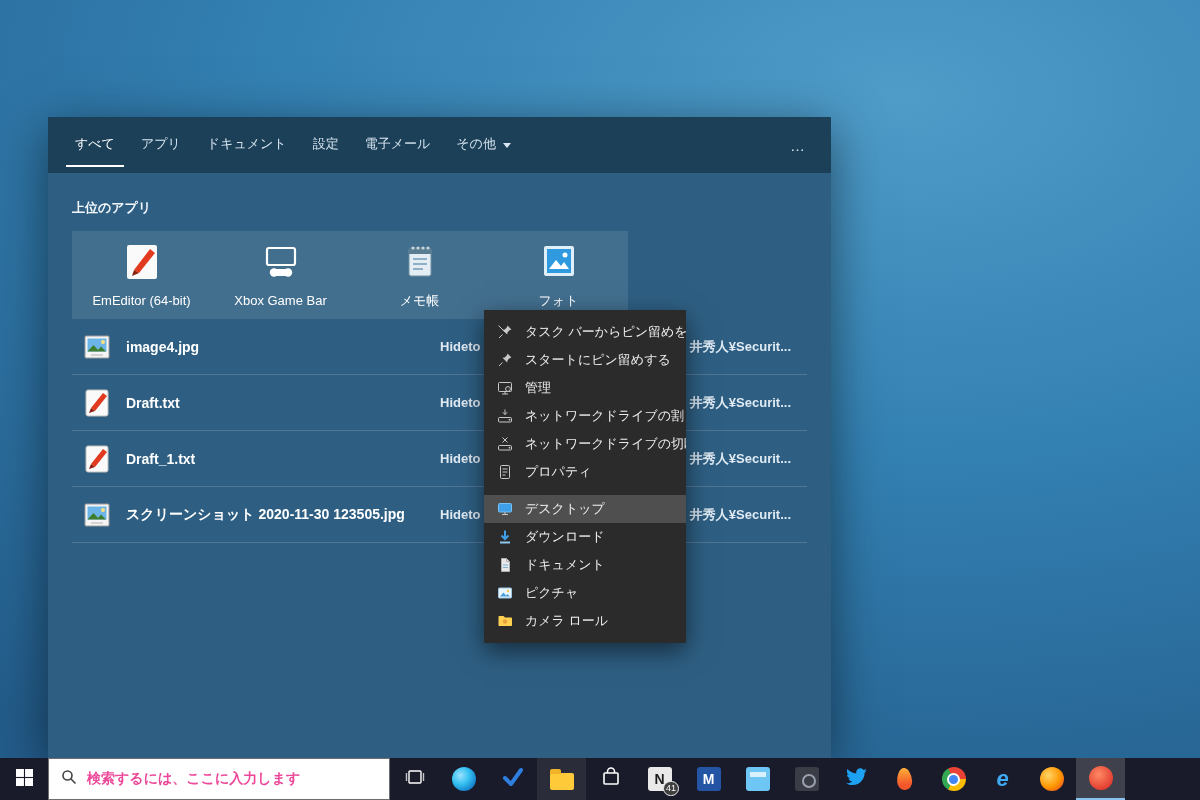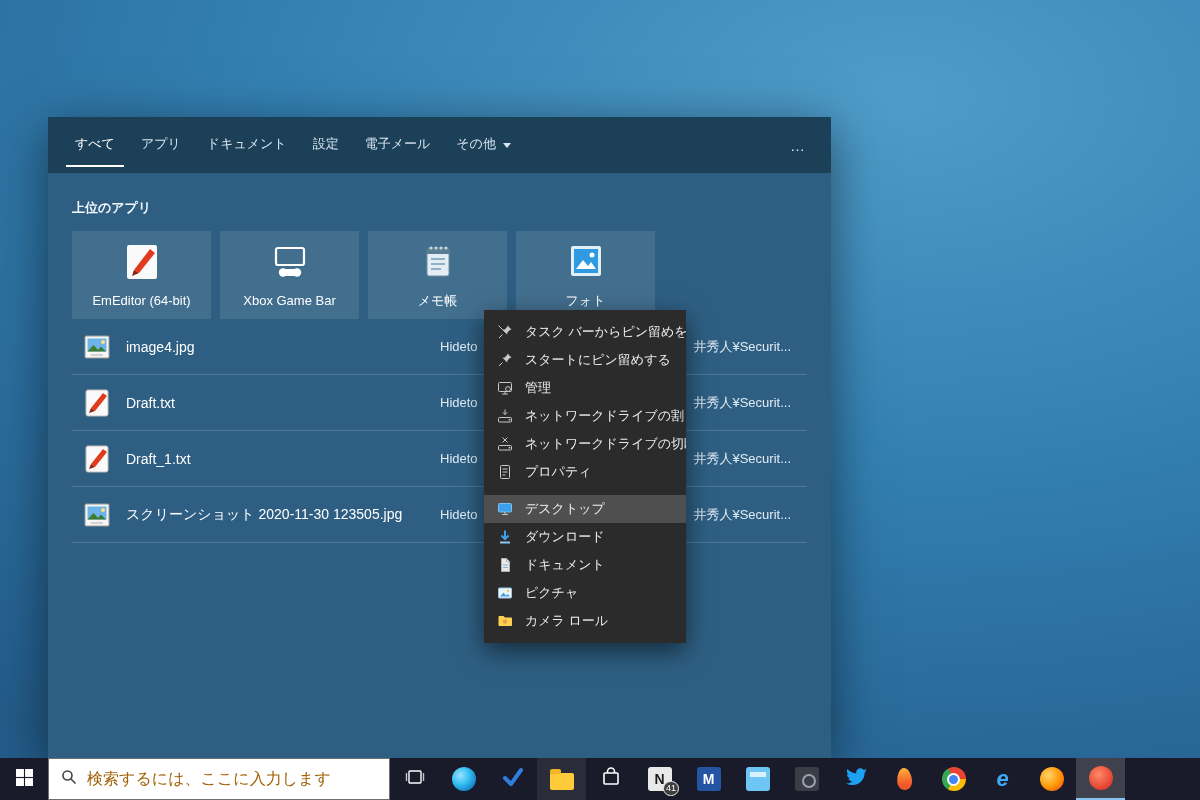--- a/index.html
+++ b/index.html
@@ -16,32 +16,32 @@
   .tab { display:flex; align-items:center; gap:7px; padding:0 9px; margin-right:8px;
     color:#d8e6f1; font-size:13px; border-bottom:2px solid transparent; }
   .tab.selected { color:#fff; border-bottom-color:#fff; }
   .chevron { width:0; height:0; border-left:4px solid transparent; border-right:4px solid transparent;
     border-top:5px solid #d8e6f1; margin-top:2px; }
   .tab-overflow { margin-left:auto; display:flex; align-items:center; color:#d8e6f1;
     font-size:15px; letter-spacing:2px; padding:0 6px; }
 
   .panel-body { padding:0 24px; }
   .section-label { margin-top:26px; font-size:13px; font-weight:bold; color:#f2f7fb; }
-  .tiles { display:flex; gap:9px; margin-top:14px; }
+  .tiles { display:flex; margin-top:14px; }
   .tile { width:139px; height:88px; background:rgba(255,255,255,.10);
     display:flex; flex-direction:column; align-items:center; justify-content:center; gap:7px; }
   .tile-label { font-size:13px; color:#fff; white-space:nowrap; }
 
   .recent-head { margin-top:36px; display:flex; align-items:baseline; gap:18px;
     padding-bottom:10px; border-bottom:1px solid rgba(255,255,255,.35); }
   .recent-title { font-size:13px; font-weight:bold; color:#f2f7fb; }
   .recent-link { font-size:13px; color:#a9d3f2; }
 
   .row { position:relative; height:56px; display:flex; align-items:center; gap:14px;
-    border-bottom:1px solid rgba(255,255,255,.16); padding-left:10px; }
+    border-bottom:1px solid rgba(255,255,255,.16); padding-left:10px;font-weight:bold; }
   .row-icon { width:30px; height:30px; flex:0 0 auto; display:flex; }
   .row-name { font-size:14px; color:#fff; white-space:nowrap; }
   .row-mid { position:absolute; left:368px; font-size:13px; color:#dfeaf3; white-space:nowrap; }
   .row-right { position:absolute; right:16px; font-size:13px; color:#dfeaf3; white-space:nowrap; }
 
   
   .context-menu { position:absolute; left:484px; top:310px; width:202px; background:#2b2b2b;
     box-shadow:0 8px 24px rgba(0,0,0,.55); padding:8px 0; z-index:50; }
   .menu-item { height:28px; display:flex; align-items:center; gap:12px; padding:0 13px;
     font-size:13px; color:#ededed; white-space:nowrap; overflow:hidden; }
@@ -51,21 +51,21 @@
 
   
   .taskbar { position:absolute; left:0; bottom:0; width:1200px; height:42px; background:#191b2a;
     display:flex; align-items:stretch; z-index:100; }
   .tb-slot { width:49px; display:flex; align-items:center; justify-content:center; position:relative; }
   .tb-slot.start { width:48px; }
   .tb-slot.subtle { background:rgba(255,255,255,.08); }
   .tb-slot.active { background:rgba(255,255,255,.17); border-bottom:2px solid #86c4ef; }
   .tb-search { width:342px; background:#fff; border:1px solid #6e6e6e; display:flex;
     align-items:center; gap:10px; padding:0 12px; }
-  .tb-search-text { font-size:16px; color:#a16207; white-space:nowrap; }
+  .tb-search-text { font-size:14px; color:#ec4899; white-space:nowrap;font-weight:bold; }
 
   .icon-circle { width:24px; height:24px; border-radius:50%; }
   .edge-c { background: radial-gradient(circle at 35% 35%, #9be1ff 0%, #35c1f1 40%, #0e6fc0 85%); }
   .firefox-c { background: radial-gradient(circle at 35% 35%, #ffd567, #ff9500 55%, #e3412c 95%); }
   .activeapp-c { background: radial-gradient(circle at 40% 35%, #ff8a65, #e23b2e 75%); }
   .chrome-c { width:24px; height:24px; border-radius:50%;
     background: conic-gradient(from -30deg, #ea4335 0 120deg, #fbbc05 120deg 240deg, #34a853 240deg 360deg);
     display:flex; align-items:center; justify-content:center; }
   .chrome-ring { width:13px; height:13px; border-radius:50%; background:#fff;
     display:flex; align-items:center; justify-content:center; }

